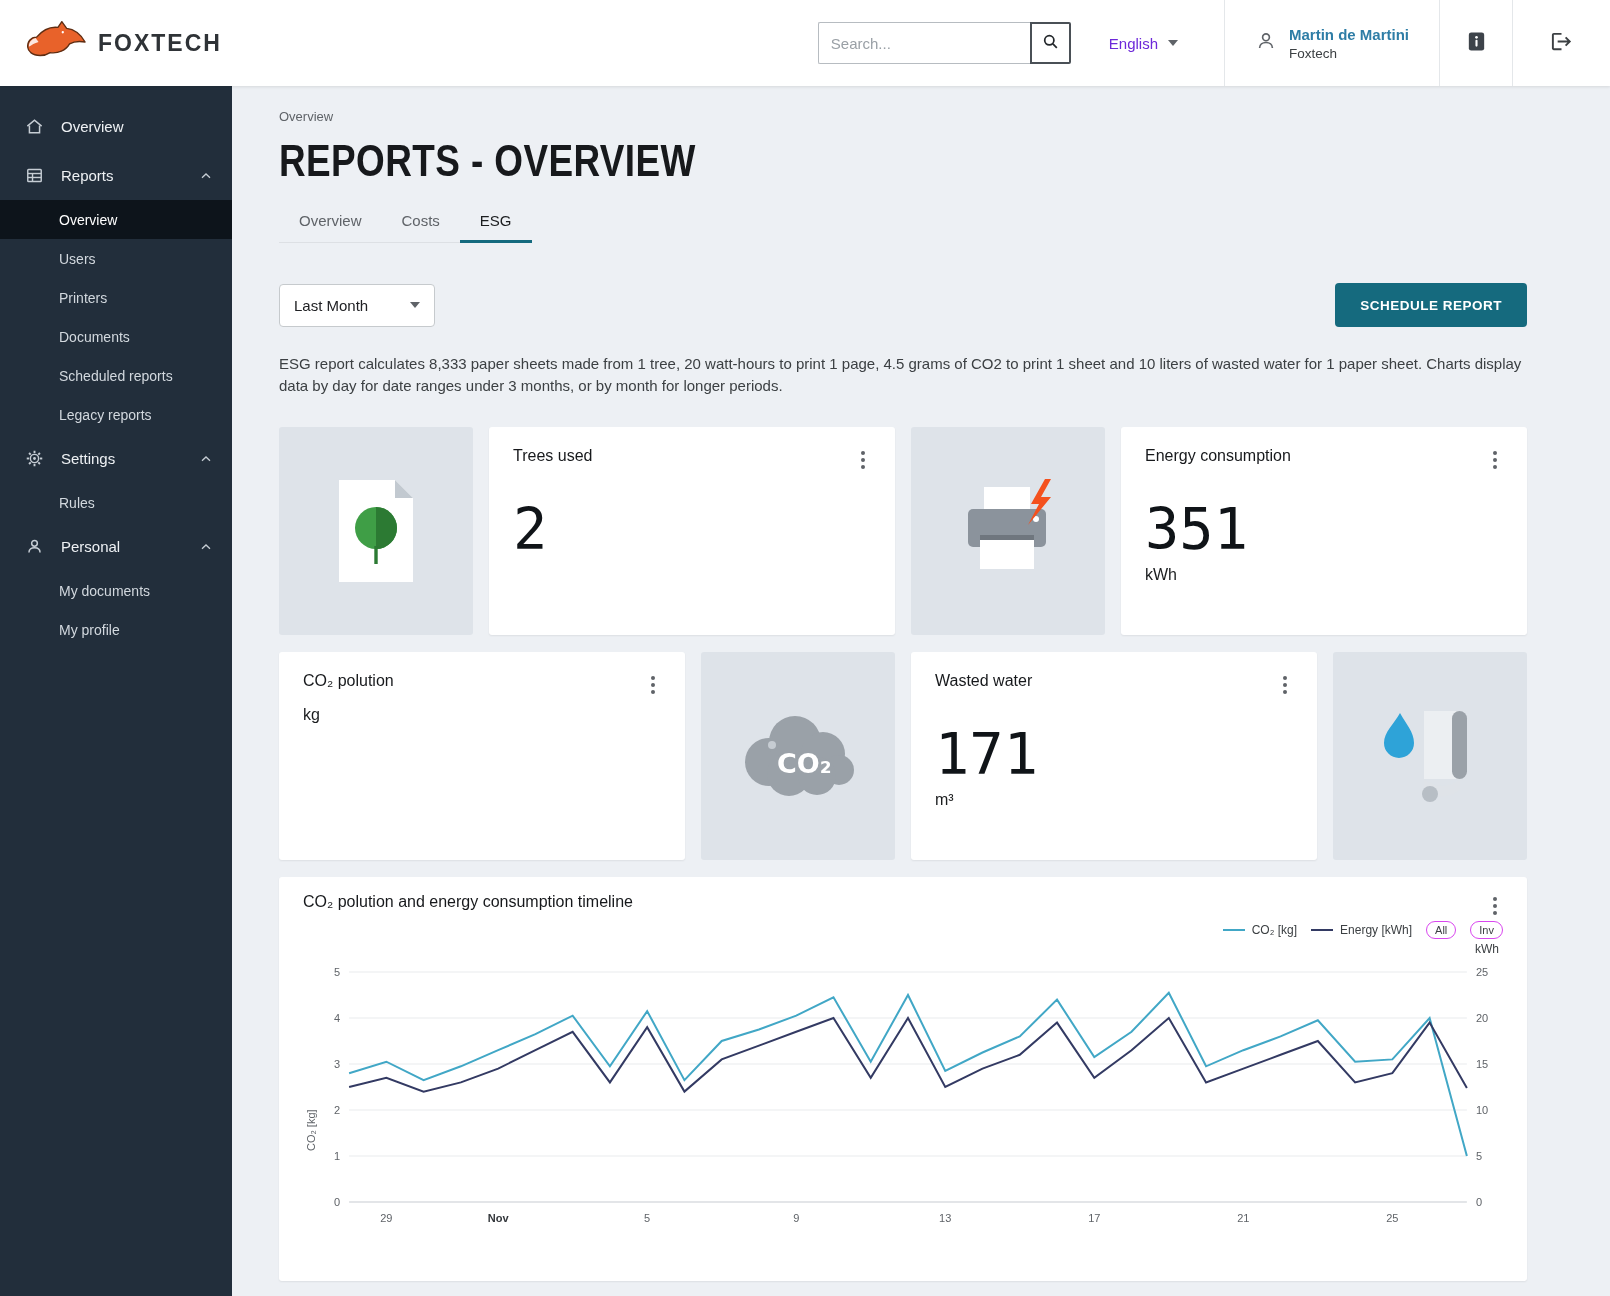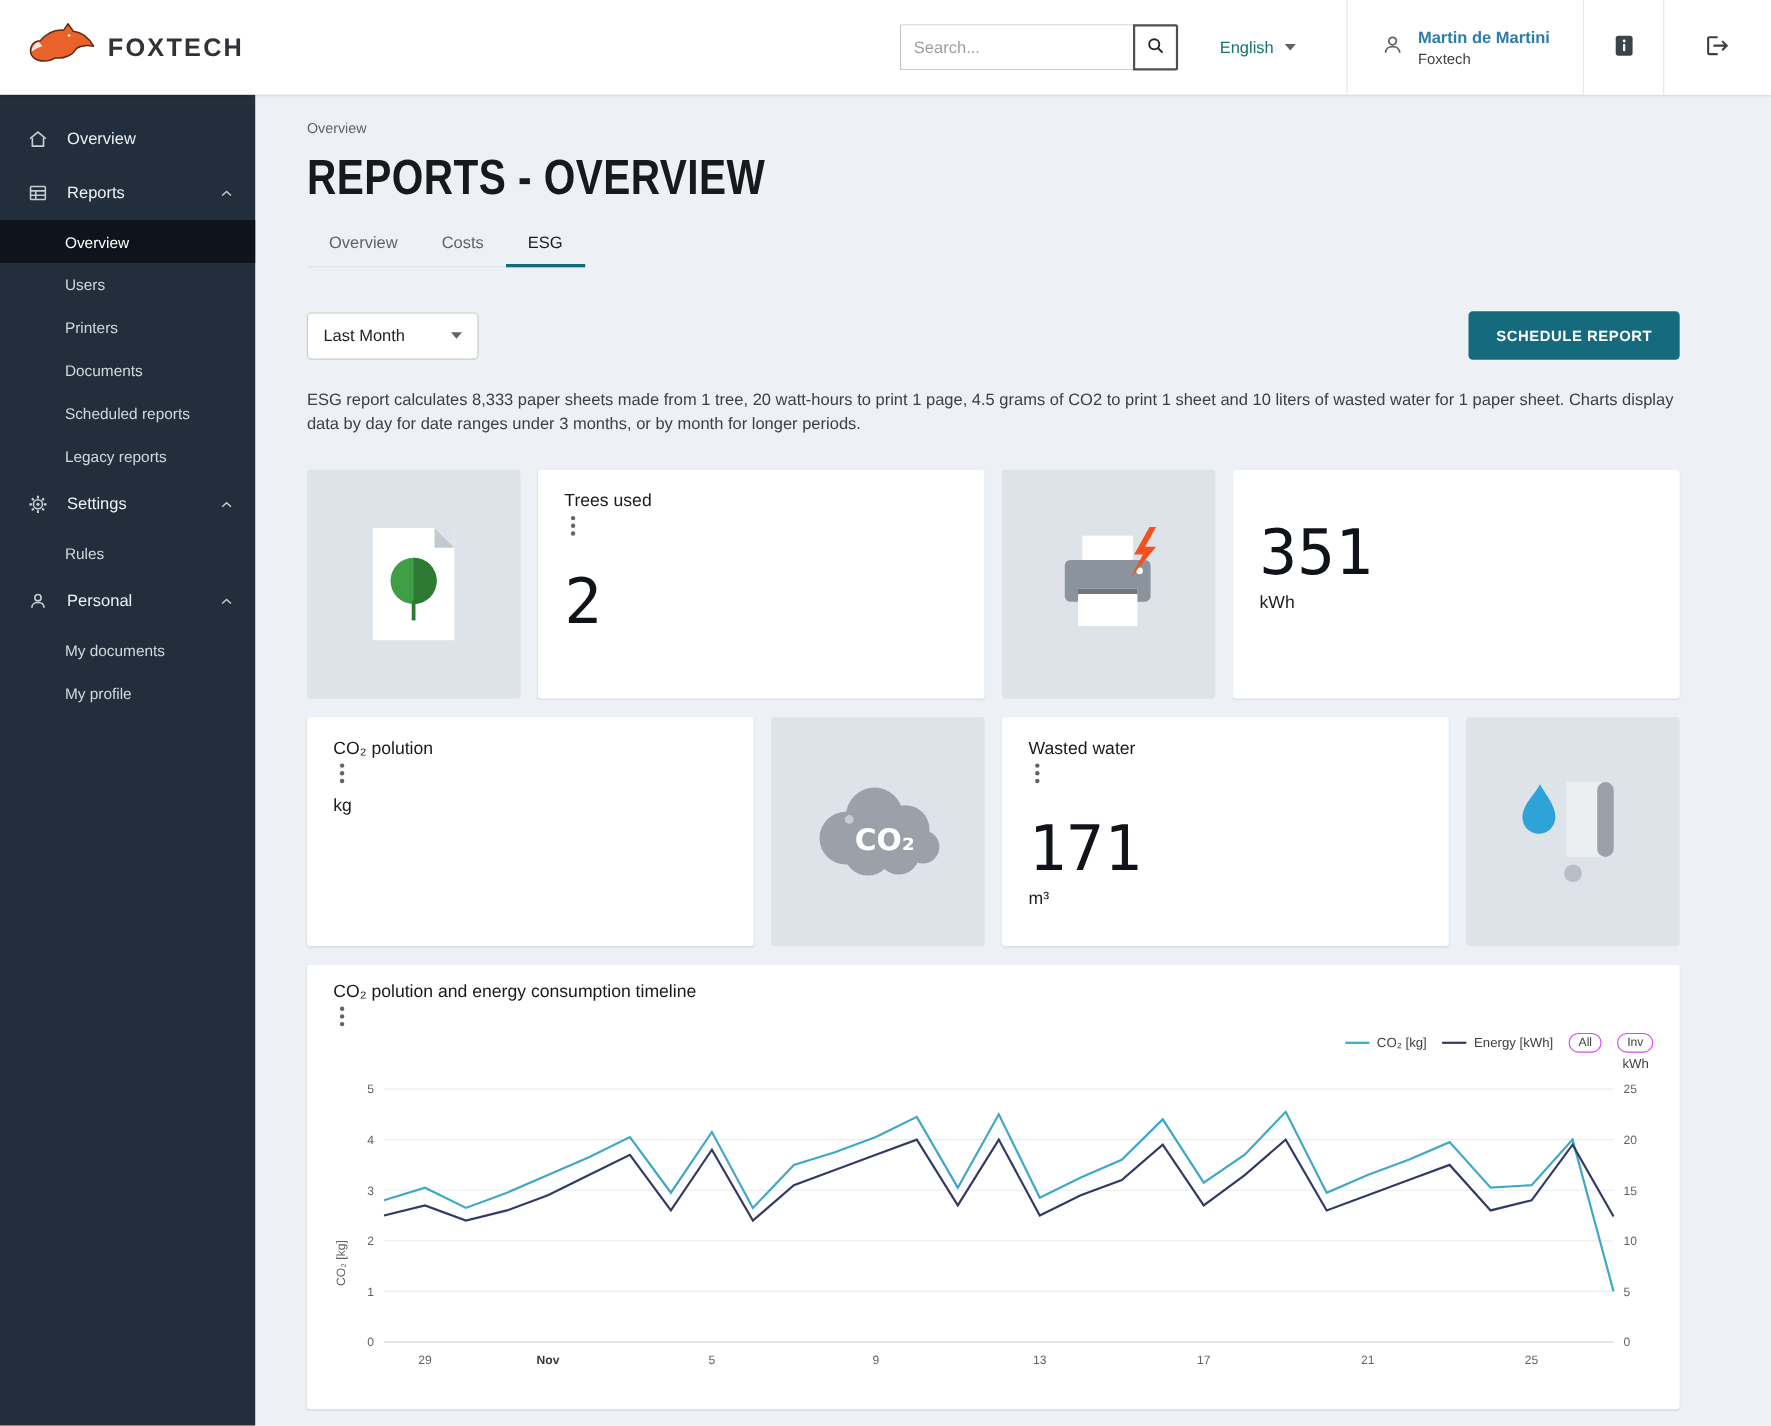--- a/index.html
+++ b/index.html
@@ -7,21 +7,21 @@
   body{font-family:"Liberation Sans",sans-serif;background:#edf0f4;color:#202124;overflow:hidden;}
 
   
   .header{height:86px;background:#fff;display:flex;align-items:stretch;position:relative;z-index:5;box-shadow:0 1px 3px rgba(0,0,0,.10);}
   .brand{display:flex;align-items:center;gap:10px;padding:0 24px;width:260px;}
   .brand-text{font-size:23px;font-weight:700;letter-spacing:2px;color:#2f3337;}
   .hdr-search{margin-left:auto;display:flex;align-items:center;}
   .search-input{width:212px;height:42px;border:1px solid #b7bcc1;border-right:none;border-radius:2px 0 0 2px;padding:0 12px;font-size:15px;color:#202124;outline:none;font-family:Liberation Sans, sans-serif;background:#fff;}
   .search-input::placeholder{color:#9aa0a6;}
   .search-btn{width:41px;height:42px;border:2px solid #4a5056;background:#fff;display:flex;align-items:center;justify-content:center;cursor:pointer;border-radius:0 2px 2px 0;}
-  .hdr-lang{display:flex;align-items:center;gap:10px;margin:0 46px 0 38px;cursor:pointer;font-size:15px;color:#0f766e;}
+  .hdr-lang{display:flex;align-items:center;gap:10px;margin:0 46px 0 38px;cursor:pointer;font-size:15px;color:#6d28d9;}
   .caret{width:0;height:0;border-left:5px solid transparent;border-right:5px solid transparent;border-top:6px solid #5f6368;}
   .hdr-user{display:flex;align-items:center;gap:12px;padding:0 30px;border-left:1px solid #e4e7ea;cursor:pointer;}
   .user-name{font-size:15px;color:#2e7da6;font-weight:700;}
   .user-org{font-size:13.5px;color:#3c4043;margin-top:3px;}
   .hdr-iconbtn{width:73px;border:none;border-left:1px solid #e4e7ea;background:#fff;display:flex;align-items:center;justify-content:center;cursor:pointer;}
   .hdr-iconbtn.logout{width:98px;}
 
   
   .shell{display:flex;height:1219px;}
   .sidebar{width:232px;background:#222e3b;padding-top:16px;flex-shrink:0;}
@@ -40,21 +40,21 @@
   .tab.active{color:#1b1d1f;border-bottom-color:#156a7e;font-weight:500;}
   .controls{display:flex;justify-content:space-between;align-items:center;margin-bottom:26px;}
   .select{width:156px;height:43px;background:#fff;border:1px solid #c6cacd;border-radius:4px;display:flex;align-items:center;justify-content:space-between;padding:0 14px;font-size:15px;cursor:pointer;}
   .btn-schedule{background:#156a7e;color:#fff;border:none;border-radius:4px;height:44px;padding:0 25px;font-size:13.5px;font-weight:700;letter-spacing:.5px;cursor:pointer;font-family:inherit;}
   .desc{font-size:15px;line-height:1.45;color:#3c4043;margin-bottom:30px;}
 
   .row{display:flex;gap:16px;margin-bottom:17px;}
   .tile{width:194px;height:208px;background:#dee3e9;border-radius:3px;display:flex;align-items:center;justify-content:center;flex-shrink:0;}
   .card{background:#fff;border-radius:3px;box-shadow:0 1px 2px rgba(0,0,0,.07);}
   .stat{flex:1;height:208px;padding:20px 24px;}
-  .stat-head,.chart-head{display:flex;justify-content:space-between;align-items:flex-start;flex-direction:column;}
+  .stat-head,.chart-head{display:flex;justify-content:space-between;align-items:flex-start;}
   .stat-title,.chart-title{font-size:16px;font-weight:500;color:#17191c;}
   .kebab{background:none;border:none;cursor:pointer;display:flex;flex-direction:column;align-items:center;gap:3px;padding:4px 6px;}
   .kebab span{width:4px;height:4px;border-radius:50%;background:#5f6368;display:block;}
   .stat-value{font-family:"DejaVu Sans Mono",monospace;font-size:57px;color:#101418;margin-top:28px;line-height:1;}
   .stat-unit{font-size:16px;color:#1b1d1f;margin-top:8px;min-height:19px;}
 
   .chart-card{height:404px;padding:16px 24px 14px;}
   .chart-legend{display:flex;justify-content:flex-end;align-items:center;gap:14px;margin-top:0px;height:22px;}
   .legend-item{display:flex;align-items:center;gap:7px;font-size:12px;color:#3c4043;}
   .legend-swatch{width:22px;height:0;border-top:2px solid #888;}
@@ -278,20 +278,28 @@
           <rect x="36" y="16" width="46" height="24" fill="#ffffff"></rect>
           <rect x="20" y="38" width="78" height="38" rx="5" fill="#8b939c"></rect>
           <circle cx="88" cy="48" r="3" fill="#ffffff"></circle>
           <rect x="32" y="64" width="54" height="34" fill="#ffffff"></rect>
           <rect x="32" y="64" width="54" height="5" fill="#6f767e"></rect>
           <polygon points="97,8 83,33 91,33 80,54 103,26 93,26 103,8" fill="#f4511e"></polygon>
         </svg>
       </div>
 
       <div class="card stat">
+        <div class="stat-head">
+          <span class="stat-title">Energy consumption</span>
+          <button class="kebab">
+              <span></span>
+              <span></span>
+              <span></span>
+            </button>
+        </div>
         <div class="stat-value">351</div>
         <div class="stat-unit">kWh</div>
       </div>
     </div>
 
     <div class="row">
       <div class="card stat">
         <div class="stat-head">
           <span class="stat-title">CO₂ polution</span>
           <button class="kebab">

